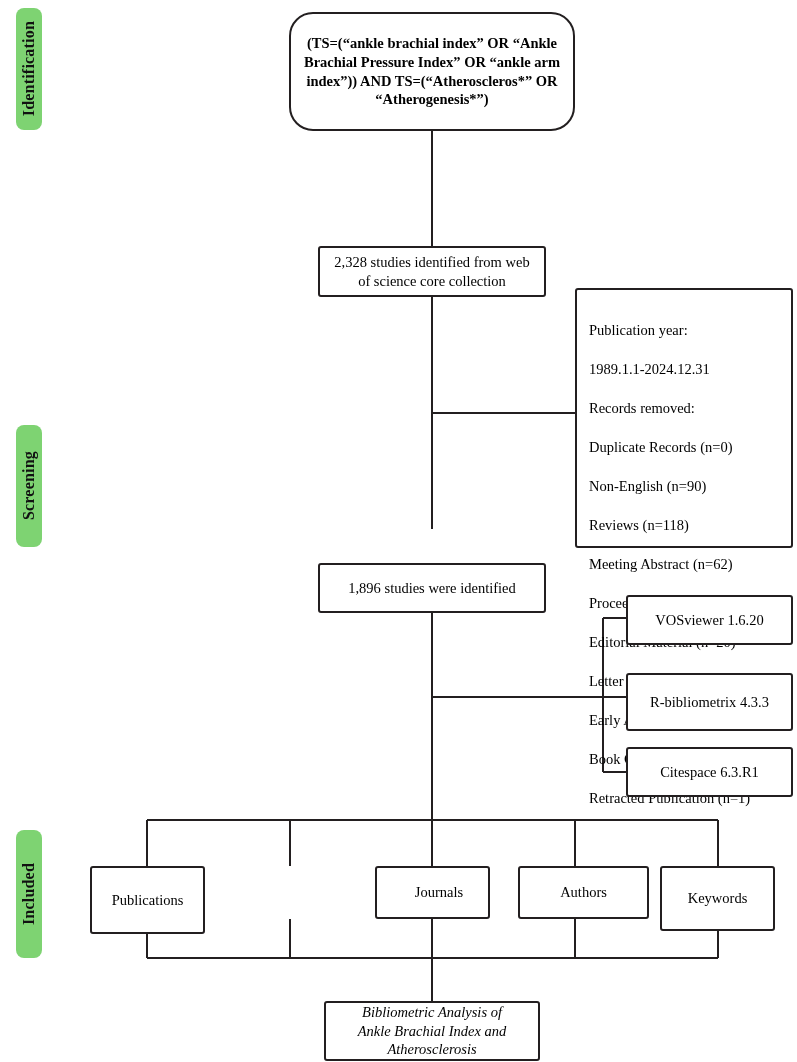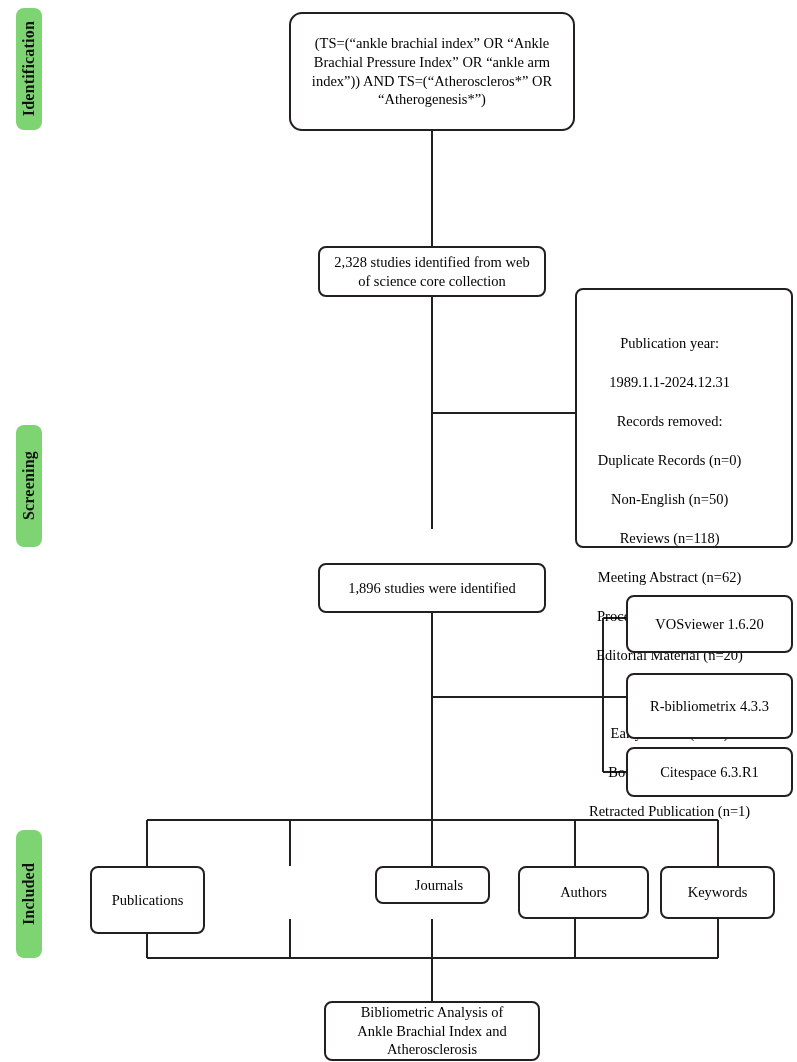--- a/index.html
+++ b/index.html
@@ -30,36 +30,36 @@
   svg.lines line, svg.lines path, svg.lines polyline {
     stroke: #231f20;
     stroke-width: 2;
     fill: none;
   }
   .node {
     position: absolute;
     box-sizing: border-box;
     background: #ffffff;
     border: 2px solid #231f20;
-    border-radius: 8px;
+    border-radius: 3px;
     display: flex;
     align-items: center;
     justify-content: center;
     text-align: center;
     line-height: 1.28;
     font-size: 14.5px;
     padding: 4px 8px;
     z-index: 2;
   }
   .node .txt { display: block; white-space: pre-line; }
   .node.left-align {
     justify-content: flex-start;
-    text-align: center;
+    text-align: left;
     align-items: flex-start;
-    padding: 24px 10px 8px 12px;
+    padding: 11px 10px 8px 12px;
   }
   .node.left-align .txt { line-height: 1.345; }
 
   .stage {
     position: absolute;
     box-sizing: border-box;
     background: #7ed372;
     border-radius: 8px;
     display: flex;
     align-items: center;
@@ -117,76 +117,76 @@
   <div class="stage" style="left:16px; top:8px; width:26px; height:122px;">
     <span class="label">Identification</span>
   </div>
   <div class="stage" style="left:16px; top:425px; width:26px; height:122px;">
     <span class="label">Screening</span>
   </div>
   <div class="stage" style="left:16px; top:830px; width:26px; height:128px;">
     <span class="label">Included</span>
   </div>
 
-  <div class="node" style="left:289px; top:12px; width:286px; height:119px; border-radius:13px;">
+  <div class="node" style="left:289px; top:12px; width:286px; height:119px; border-radius:24px;font-weight:bold;">
     <span class="txt">(TS=(“ankle brachial index” OR “Ankle
 Brachial Pressure Index” OR “ankle arm
 index”)) AND TS=(“Atheroscleros*” OR
 “Atherogenesis*”)</span>
   </div>
 
   <div class="node" style="left:318px; top:246px; width:228px; height:51px;">
     <span class="txt">2,328 studies identified from web
 of science core collection</span>
   </div>
 
   <div class="node left-align" style="left:575px; top:288px; width:218px; height:260px;">
     <div class="txt">
       <div>Publication year:</div>
       <div>1989.1.1-2024.12.31</div>
       <div>Records removed:</div>
       <div>Duplicate Records (n=0)</div>
-      <div>Non-English (n=50)</div>
+      <div>Non-English (n=90)</div>
       <div>Reviews (n=118)</div>
       <div>Meeting Abstract (n=62)</div>
       <div>Proceeding Paper (n=52)</div>
       <div>Editorial Material (n=20)</div>
       <div>Letter (n=12)</div>
       <div>Early Access (n=11)</div>
       <div>Book Chapters (n=2)</div>
       <div>Retracted Publication (n=1)</div>
     </div>
   </div>
 
   <div class="node" style="left:318px; top:529px; width:228px; height:50px;margin-top:34px;">
     <span class="txt">1,896 studies were identified</span>
   </div>
 
-  <div class="node" style="left:626px; top:595px; width:167px; height:58px;">
+  <div class="node" style="left:626px; top:595px; width:167px; height:50px;">
     <span class="txt">VOSviewer 1.6.20</span>
   </div>
-  <div class="node" style="left:626px; top:673px; width:167px; height:66px;">
+  <div class="node" style="left:626px; top:673px; width:167px; height:58px;">
     <span class="txt">R-bibliometrix 4.3.3</span>
   </div>
   <div class="node" style="left:626px; top:747px; width:167px; height:50px;">
     <span class="txt">Citespace 6.3.R1</span>
   </div>
 
   <div class="node" style="left:90px; top:866px; width:115px; height:68px;">
     <span class="txt">Publications</span>
   </div>
-  <div class="node" style="left:375px; top:866px; width:115px; height:38px;padding-left:21px;">
+  <div class="node" style="left:375px; top:866px; width:115px; height:53px;padding-left:21px;">
     <span class="txt">Journals</span>
   </div>
   <div class="node" style="left:518px; top:866px; width:131px; height:53px;">
     <span class="txt">Authors</span>
   </div>
-  <div class="node" style="left:660px; top:866px; width:115px; height:53px;">
+  <div class="node" style="left:660px; top:866px; width:115px; height:65px;">
     <span class="txt">Keywords</span>
   </div>
 
-  <div class="node" style="left:324px; top:1001px; width:216px; height:60px;">
+  <div class="node" style="left:324px; top:1001px; width:216px; height:60px;font-style:italic;">
     <span class="txt">Bibliometric Analysis of
 Ankle Brachial Index and
 Atherosclerosis</span>
   </div>
 
 </div>
 
 </body></html>

